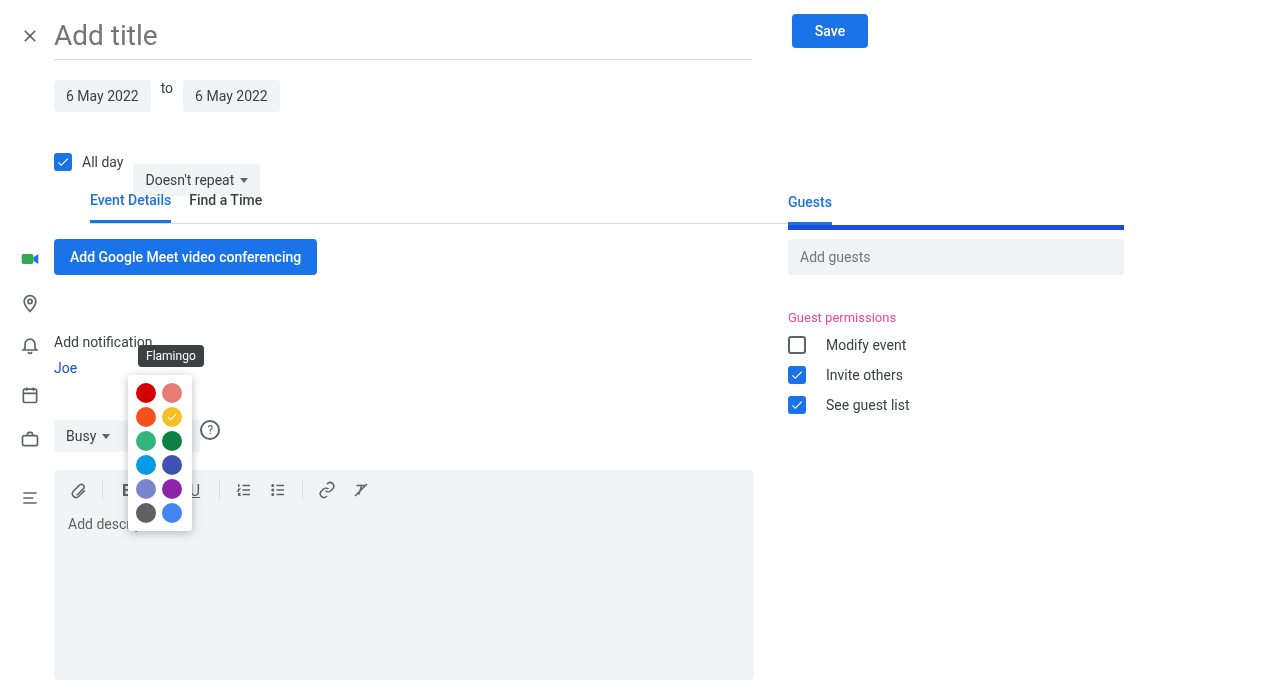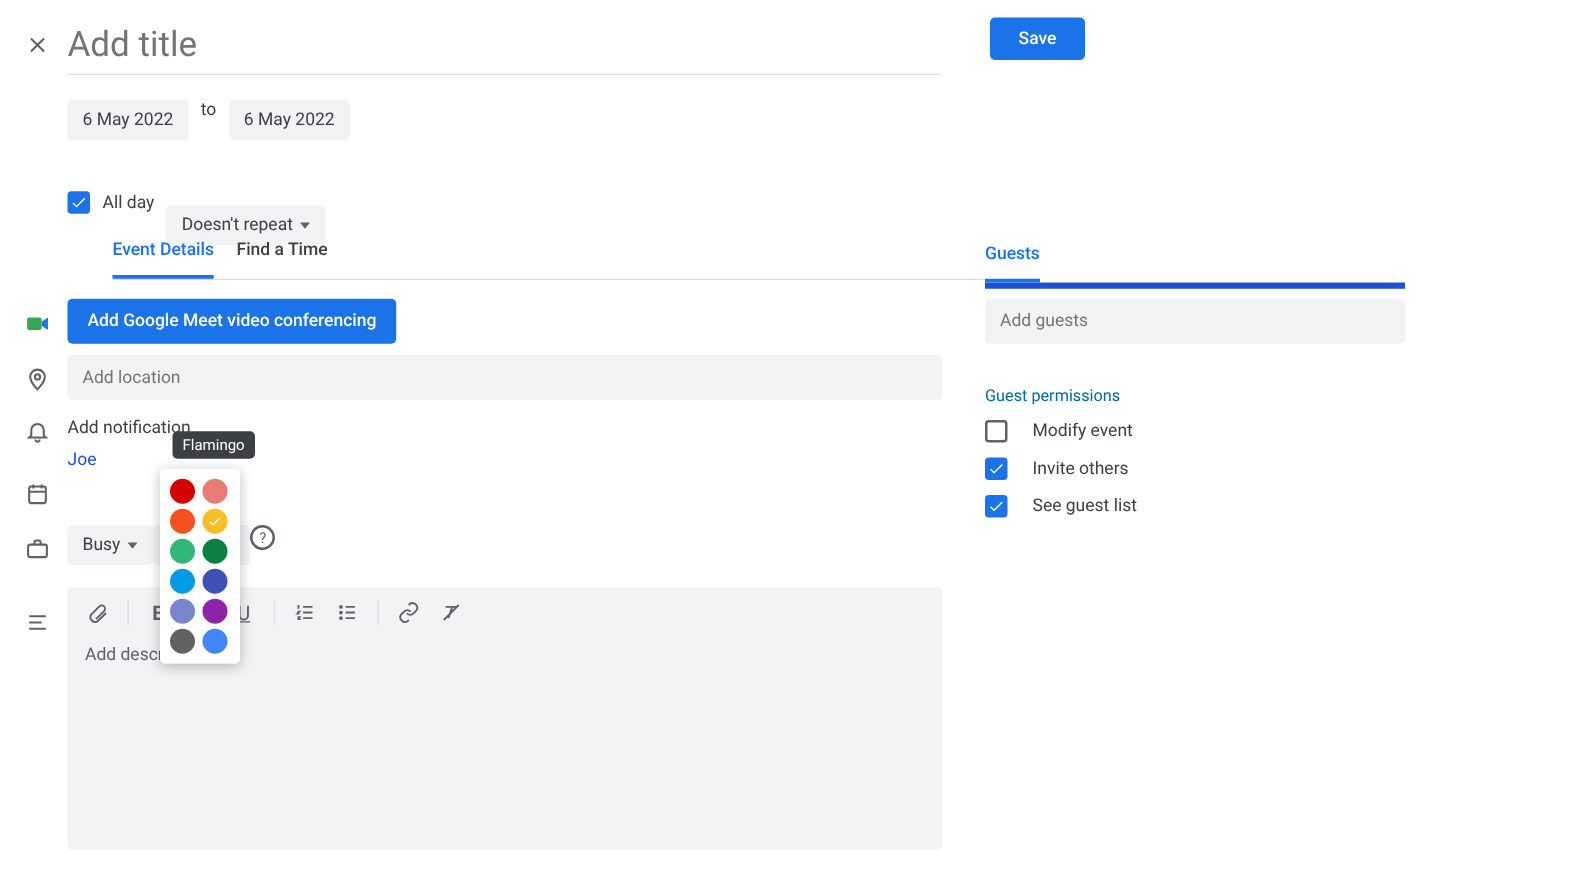--- a/index.html
+++ b/index.html
@@ -54,21 +54,21 @@
   .color-swatch svg { width:12px; height:12px; }
 
   .tooltip { position: absolute; left: 138px; top: 345px; background: #3c4043; color: #fff; font-size: 12px; padding: 4px 8px; border-radius: 4px; z-index: 11; }
 
   
   .guests-tab { position: absolute; left: 788px; top: 192px; width: 336px; border-bottom: 5px solid #1d4ed8; }
   .gtab { display:inline-block; padding: 0 0 12px 0; font-size:14px; font-weight:500; color:#1a73e8; border-bottom: 3px solid #1a73e8; cursor:pointer; }
 
   .guests-input { position: absolute; left: 788px; top: 239px; width: 336px; height: 36px; border:none; background:#f1f3f4; border-radius:4px; padding:0 12px; font-size:14px; color:#5f6368; outline:none; }
 
-  .perm-title { position: absolute; left: 788px; top: 310px; font-size: 13px; color: #0369a1; }
+  .perm-title { position: absolute; left: 788px; top: 310px; font-size: 13px; color: #ec4899; }
   .perm-row { position: absolute; left: 788px; display:flex; align-items:center; gap: 20px; font-size:14px; color:#3c4043; }
   .perm-row.r1 { top: 336px; }
   .perm-row.r2 { top: 366px; }
   .perm-row.r3 { top: 396px; }
   .ckbox { width:18px; height:18px; border-radius:3px; display:flex; align-items:center; justify-content:center; cursor:pointer; }
   .ckbox.off { border:2px solid #5f6368; background:#fff; }
   .ckbox.on  { background:#1a73e8; }
   .ckbox.on svg { width:14px; height:14px; }
 </style>
 </head>
@@ -141,21 +141,20 @@
       </svg>
   </div>
   <div class="left-icon" style="top:486px">
     <svg viewBox="0 0 24 24" width="20" height="20" fill="none" stroke="#5f6368" stroke-width="2">
         <path d="M4 6h16M4 12h12M4 18h16"></path>
       </svg>
   </div>
 
   <button class="meet-btn">Add Google Meet video conferencing</button>
 
-  <input class="location-input" placeholder="Add location" style="">
 
   <div class="notif-link">Add notification</div>
 
   <div class="calendar-name">Joe</div>
 
   <div class="busy-row">
     <div class="busy-chip">
       <span>Busy</span>
       <span class="caret"></span>
     </div>

